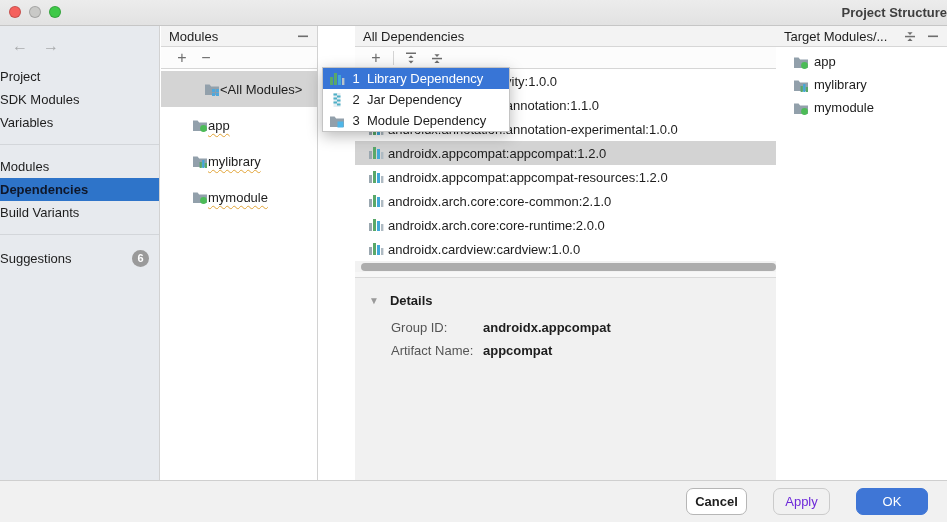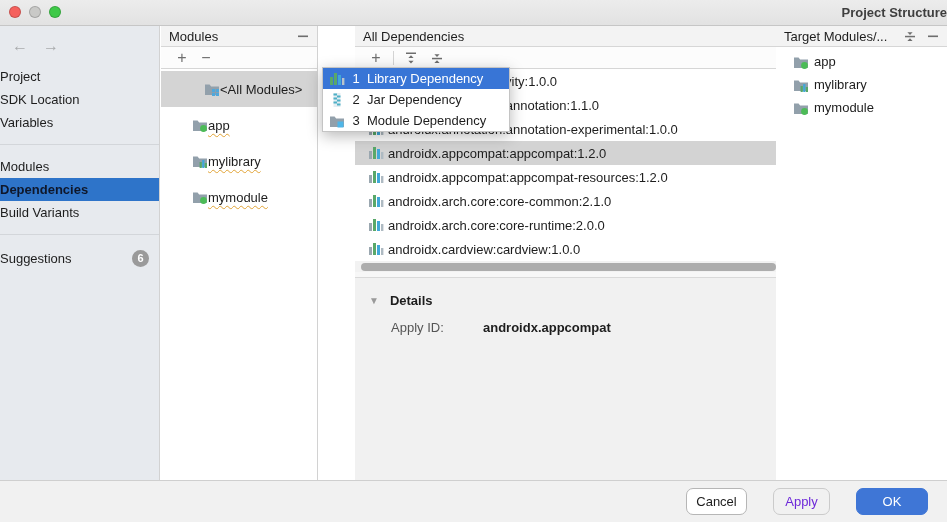--- a/index.html
+++ b/index.html
@@ -70,21 +70,21 @@
   
   .target-panel{position:absolute;left:776px;top:26px;bottom:42px;width:171px;background:#fff;}
   .target-list{padding-top:3px;}
   .target-row{height:23px;display:flex;align-items:center;gap:5px;padding-left:17px;}
   
   .footer{position:absolute;left:0;right:0;bottom:0;height:42px;background:#F1F1F1;
           border-top:1px solid #CFCFCF;box-sizing:border-box;
           display:flex;align-items:center;justify-content:flex-end;gap:26px;padding-right:19px;}
   .btn{height:27px;border-radius:7px;font-family:"Liberation Sans",sans-serif;font-size:13px;
        display:flex;align-items:center;justify-content:center;box-sizing:border-box;cursor:default;}
-  .btn-cancel{width:61px;background:#fff;border:1px solid #B6B6B6;color:#1d1d1d;}
+  .btn-cancel{width:61px;background:#fff;border:1px solid #B6B6B6;color:#1d1d1d;font-weight:bold;}
   .btn-apply{width:57px;background:transparent;border:1px solid #CBCBCB;color:#6d28d9;}
   .btn-ok{width:72px;background:#3F76D6;border:1px solid #3F76D6;color:#fff;}
   .icon16{width:16px;height:16px;flex:0 0 16px;}
 </style>
 </head>
 <body>
 
 <div class="window">
 
   <div class="titlebar">
@@ -96,21 +96,21 @@
     <div class="title">Project Structure</div>
   </div>
 
   <div class="sidebar">
     <div class="nav-arrows">
       <span>←</span>
       <span>→</span>
     </div>
     <div class="side-list">
       <div class="side-item">Project</div>
-      <div class="side-item">SDK Location</div>
+      <div class="side-item">SDK Modules</div>
       <div class="side-item">Variables</div>
       <div class="side-sep"></div>
       <div class="side-item">Modules</div>
       <div class="side-item selected">Dependencies</div>
       <div class="side-item">Build Variants</div>
       <div class="side-sep"></div>
       <div class="side-item with-badge" style="margin-top:12px">
         <span>Suggestions</span>
         <span class="badge">6</span>
       </div>
@@ -271,22 +271,26 @@
       <div class="thumb"></div>
     </div>
     <div class="deps-details-border"></div>
 
     <div class="details">
       <div class="details-header">
         <span class="tri">▼</span>
         <span class="dt">Details</span>
       </div>
       <div class="detail-row">
-        <span class="dlabel">Apply ID:</span>
+        <span class="dlabel">Group ID:</span>
         <span class="dvalue">androidx.appcompat</span>
+      </div>
+      <div class="detail-row" style="margin-top:8px">
+        <span class="dlabel">Artifact Name:</span>
+        <span class="dvalue">appcompat</span>
       </div>
     </div>
   </div>
 
   <div class="popup">
     <div class="popup-row selected">
       <svg class="icon16" viewBox="0 0 16 16">
           <rect x="1" y="6" width="3" height="8" fill="#59A869"></rect>
           <rect x="5" y="2" width="3" height="12" fill="#59A869"></rect>
           <rect x="9" y="4" width="3" height="10" fill="#40A8D8"></rect>

